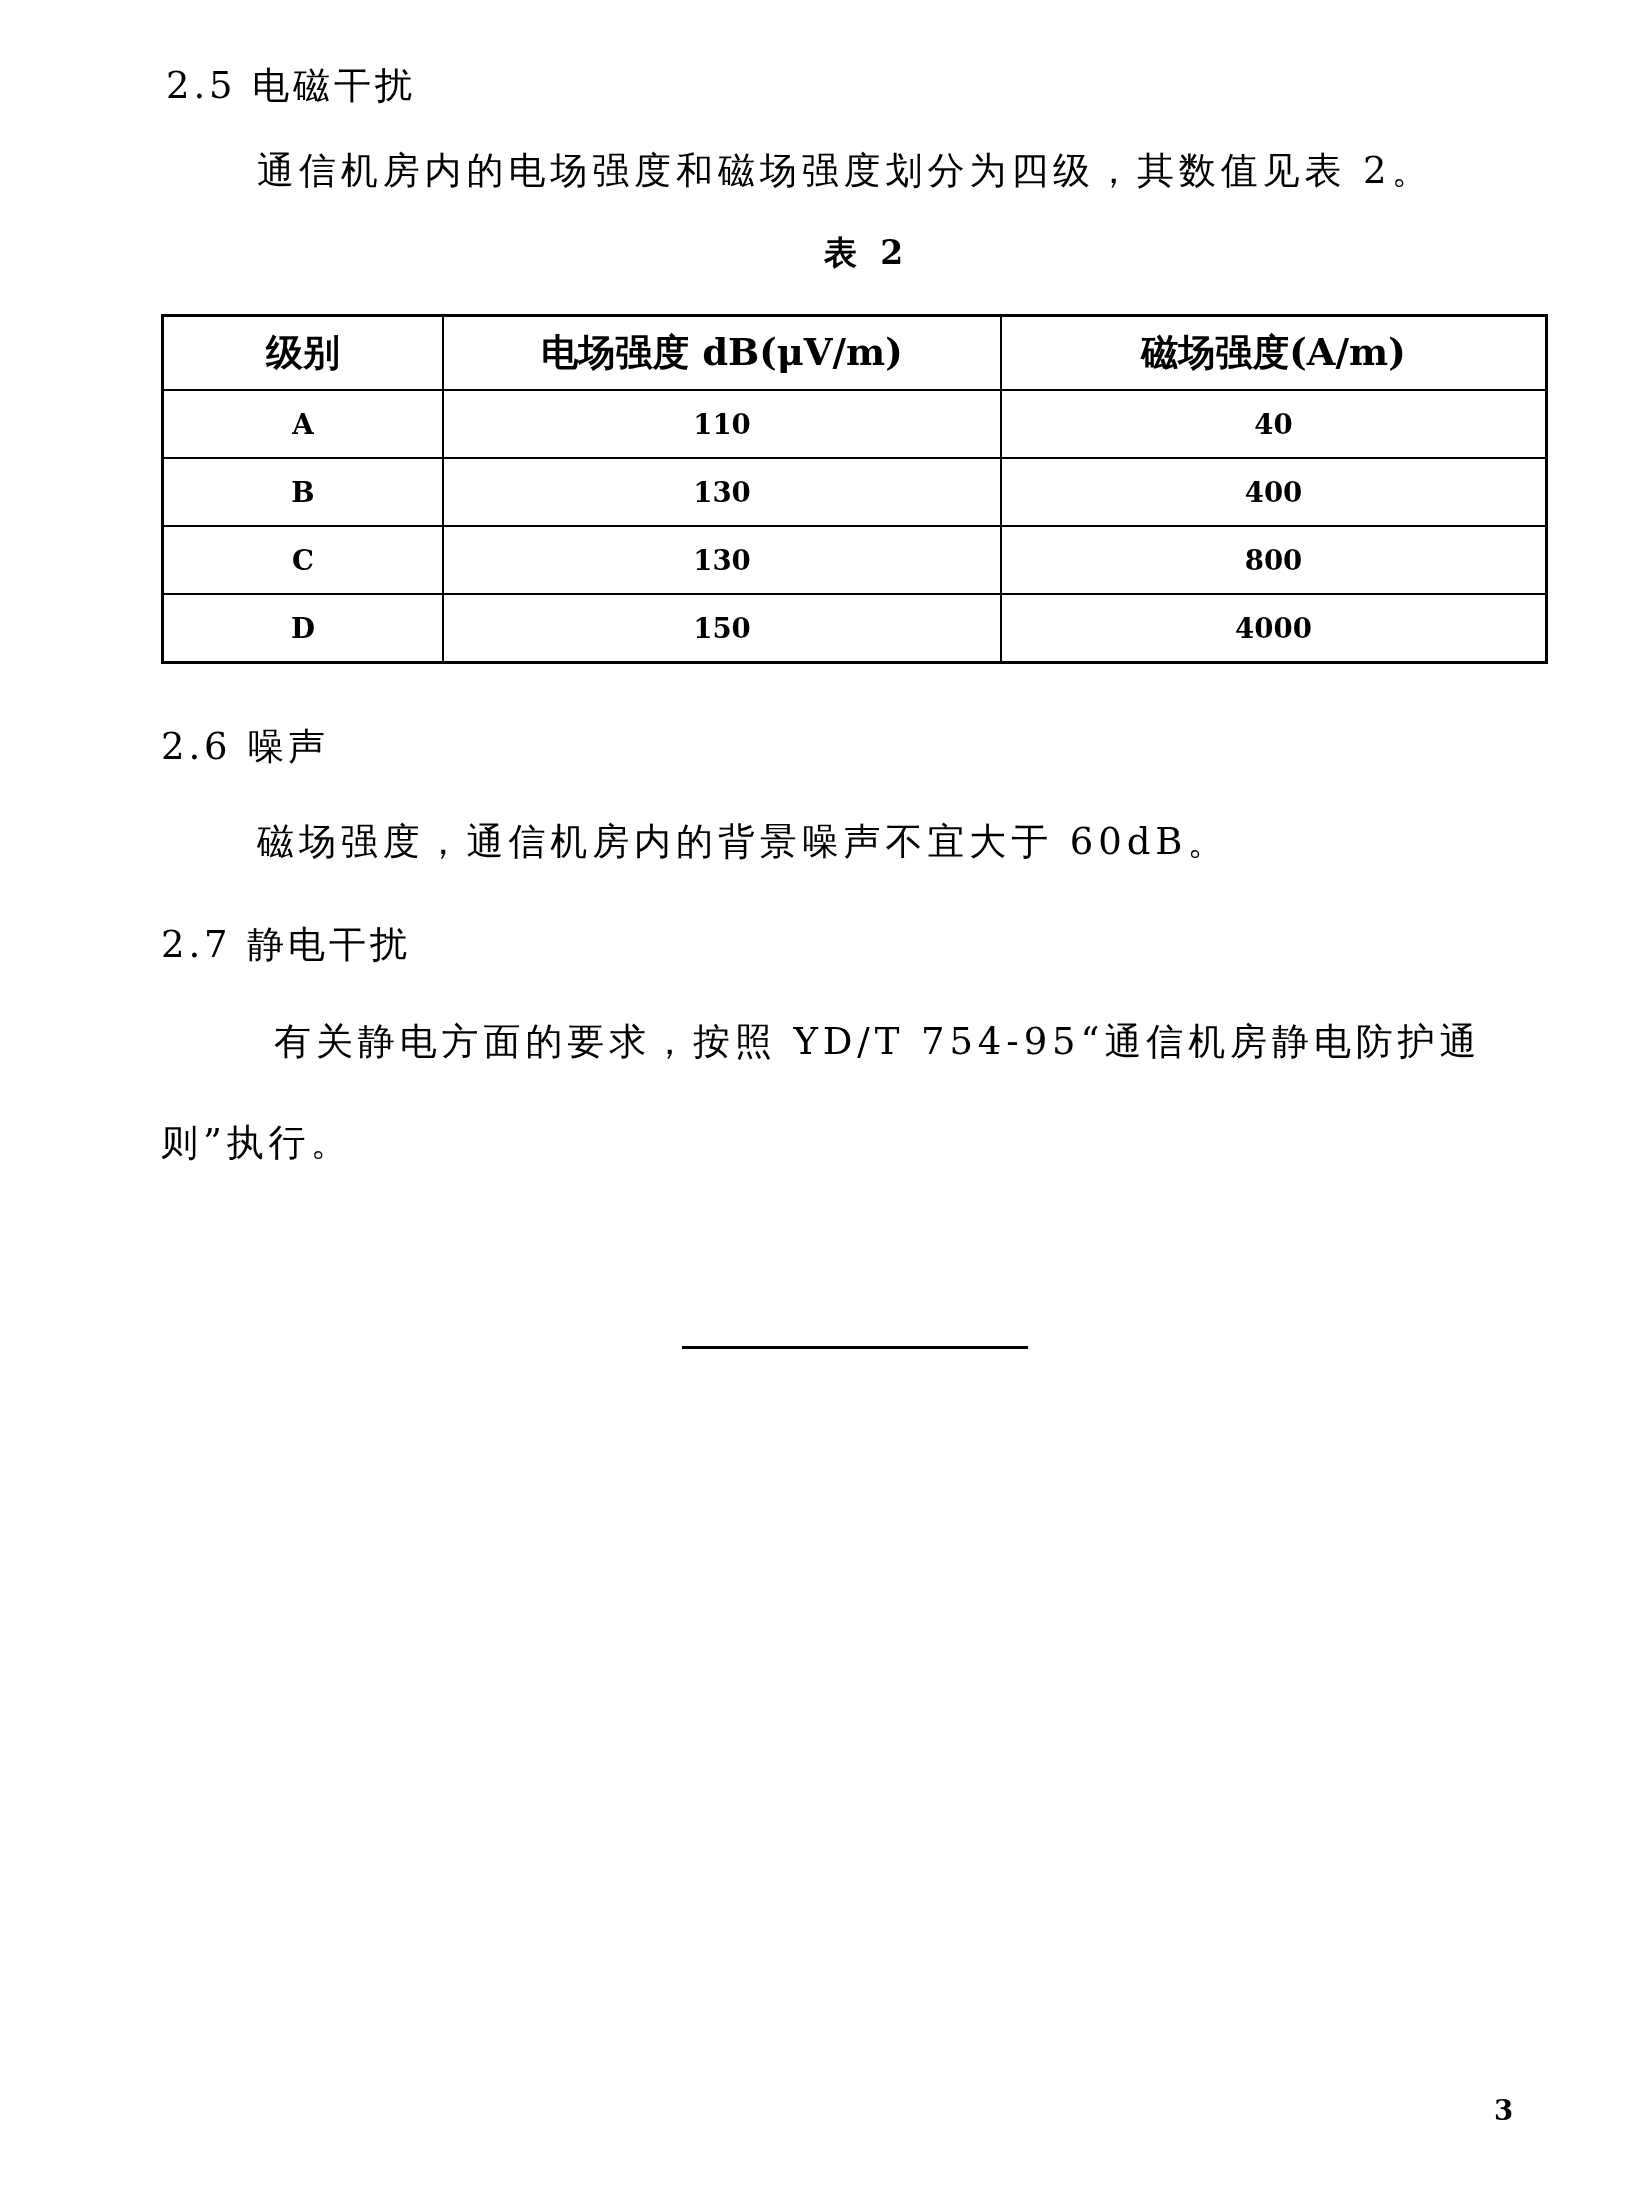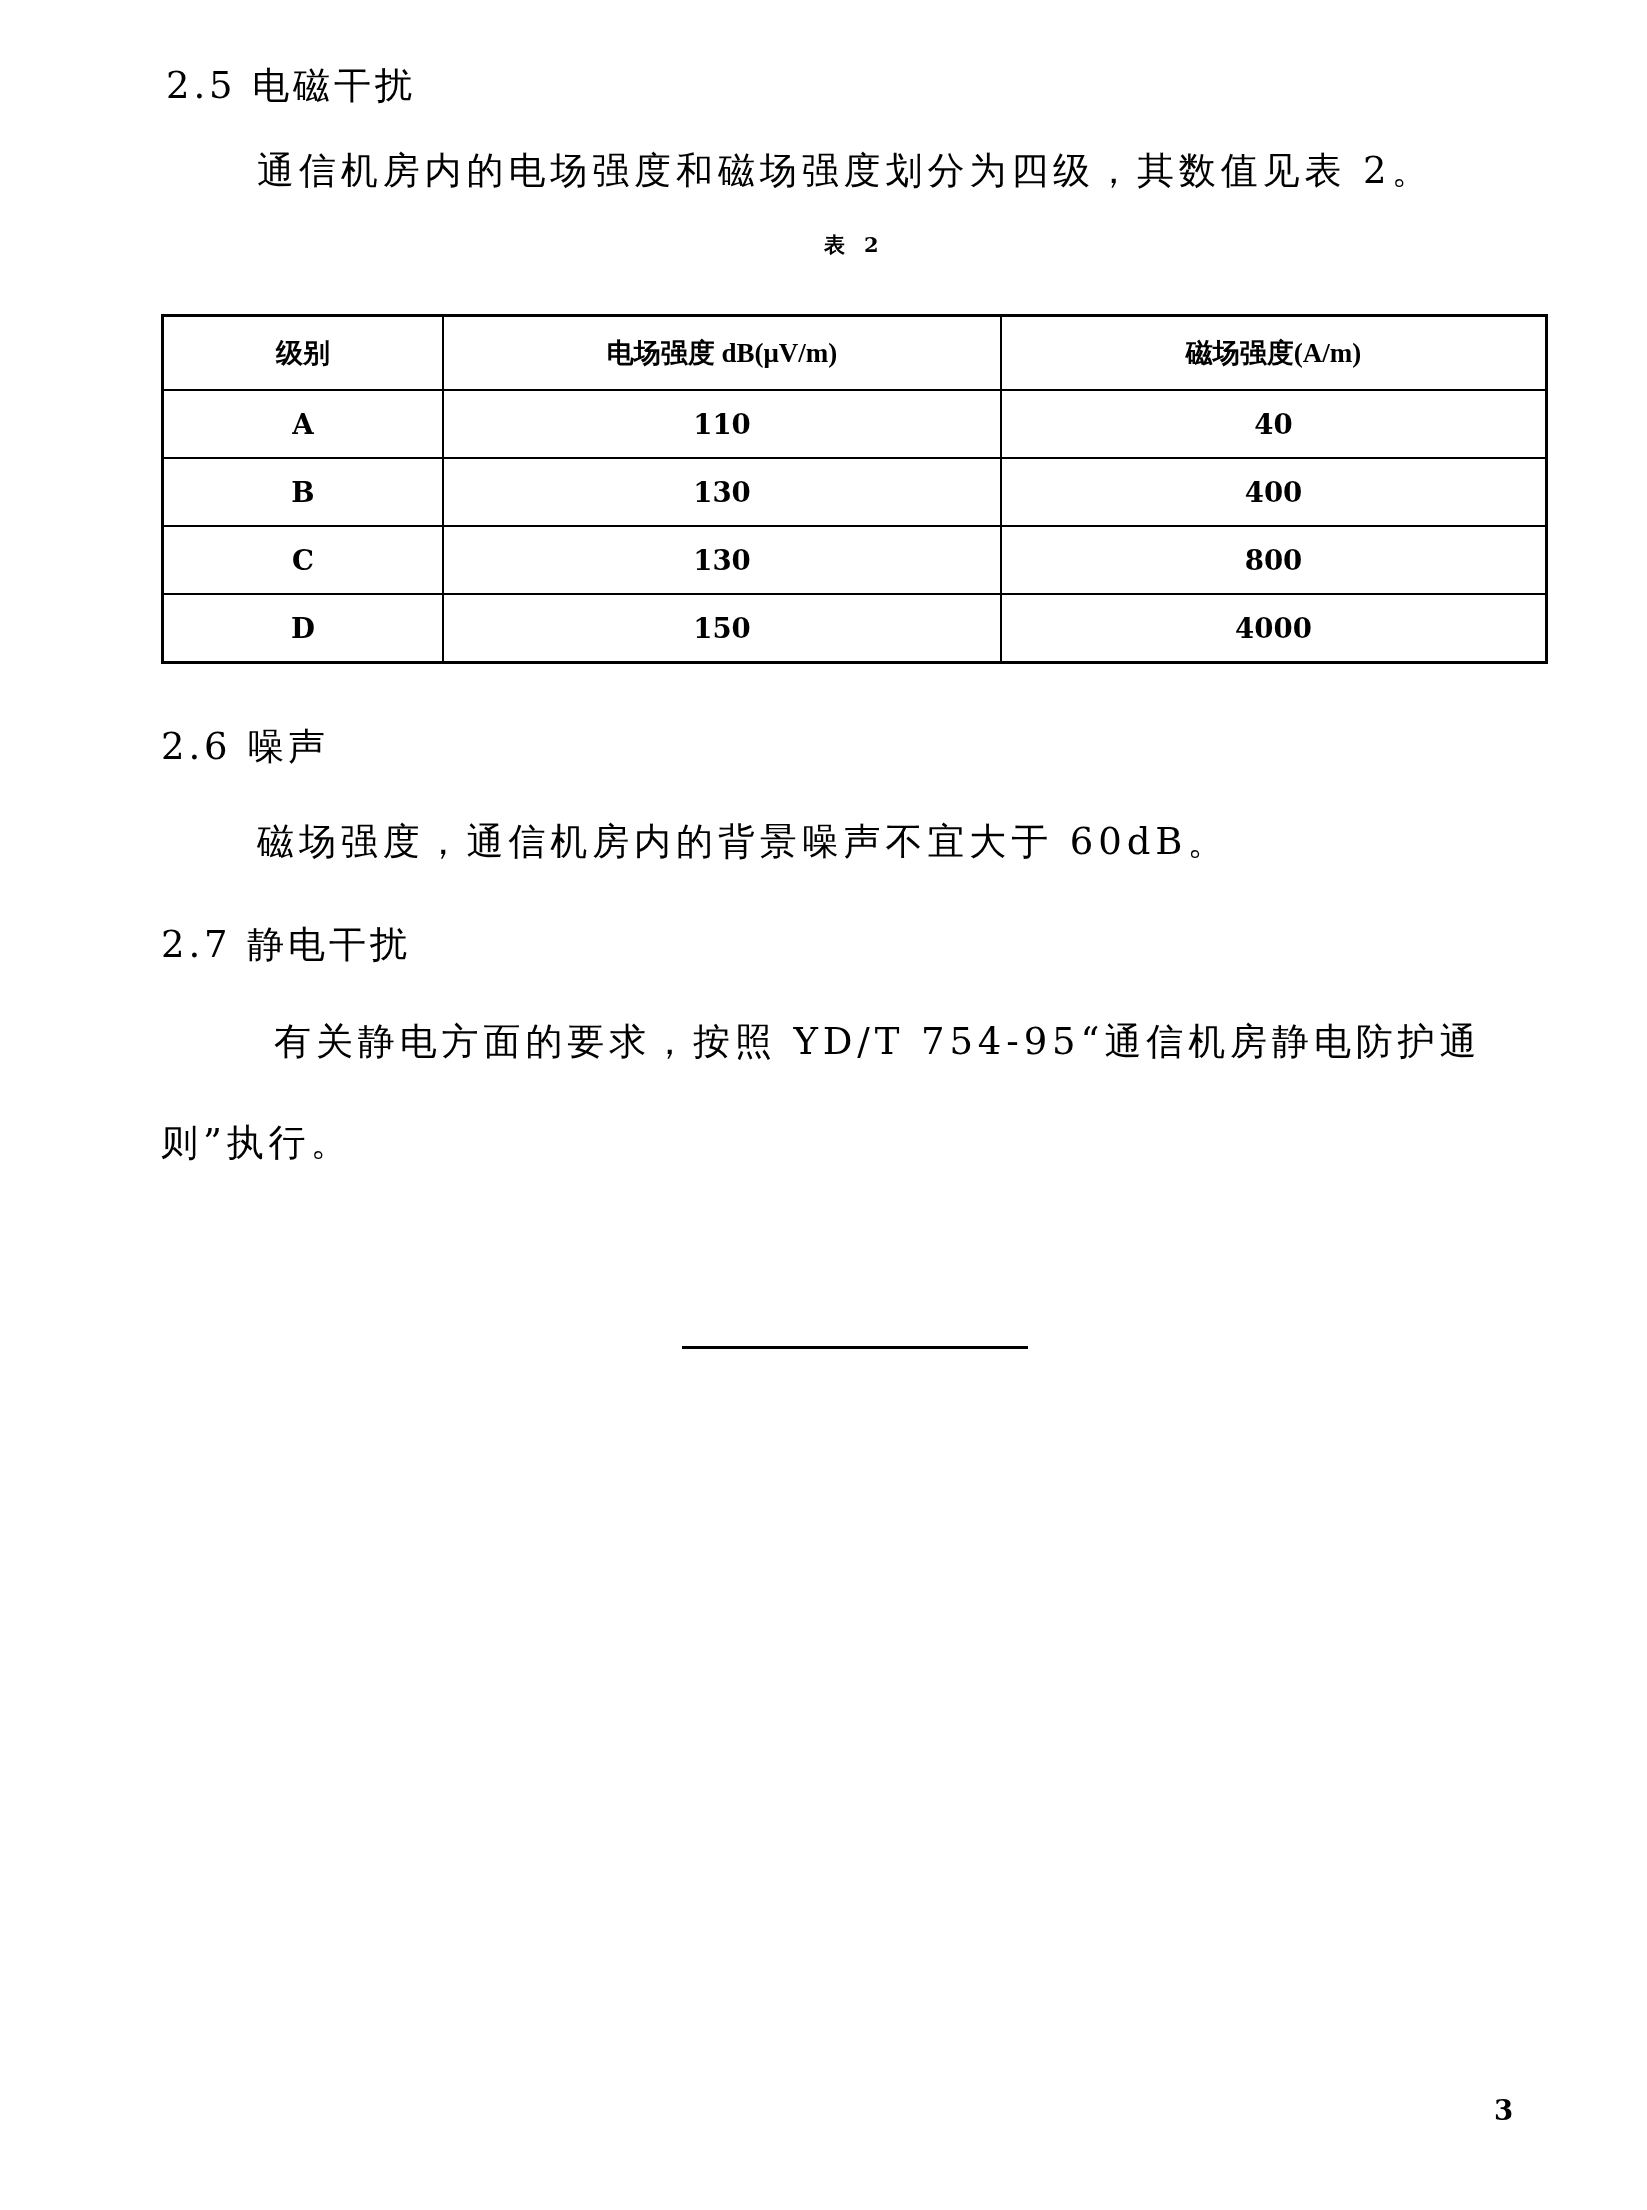--- a/index.html
+++ b/index.html
@@ -1,26 +1,26 @@
 <!DOCTYPE html>
 <html><head>
 <meta charset="utf-8">
 <style>
   html, body { margin:0; padding:0; background:#ffffff; }
   body { width:1647px; height:2211px; position:relative; overflow:hidden;
          font-family:"DejaVu Serif", "Liberation Serif", serif; color:#000; }
   .abs { position:absolute; white-space:nowrap; }
   .heading { font-size:37px; letter-spacing:3.9px; }
   .para { font-size:37px; letter-spacing:4.9px; }
-  .caption { font-size:21px; font-weight:bold; letter-spacing:5.9px; }
+  .caption { font-size:33px; font-weight:bold; letter-spacing:5.9px; }
   table.t2 { position:absolute; left:161px; top:314px; width:1387px;
              border-collapse:collapse; border:3px solid #000; }
   table.t2 th, table.t2 td { border:2px solid #000; text-align:center;
              font-size:27.6px; font-weight:bold; padding:0; }
-  table.t2 th { height:72px; font-size:27px;font-family:Liberation Serif, serif; }
+  table.t2 th { height:72px; font-size:37px; }
   table.t2 td { height:66px; }
   .rule { position:absolute; left:682px; top:1346px; width:346px; height:3px; background:#000; }
   .pagenum { font-size:27.6px; font-weight:bold; }
 </style>
 </head>
 <body>
 
 <div class="abs heading" style="left:166px; top:37px;margin-top:24px;">2.5 电磁干扰</div>
 <div class="abs para" style="left:257px; top:146px;">通信机房内的电场强度和磁场强度划分为四级，其数值见表 2。</div>
 

